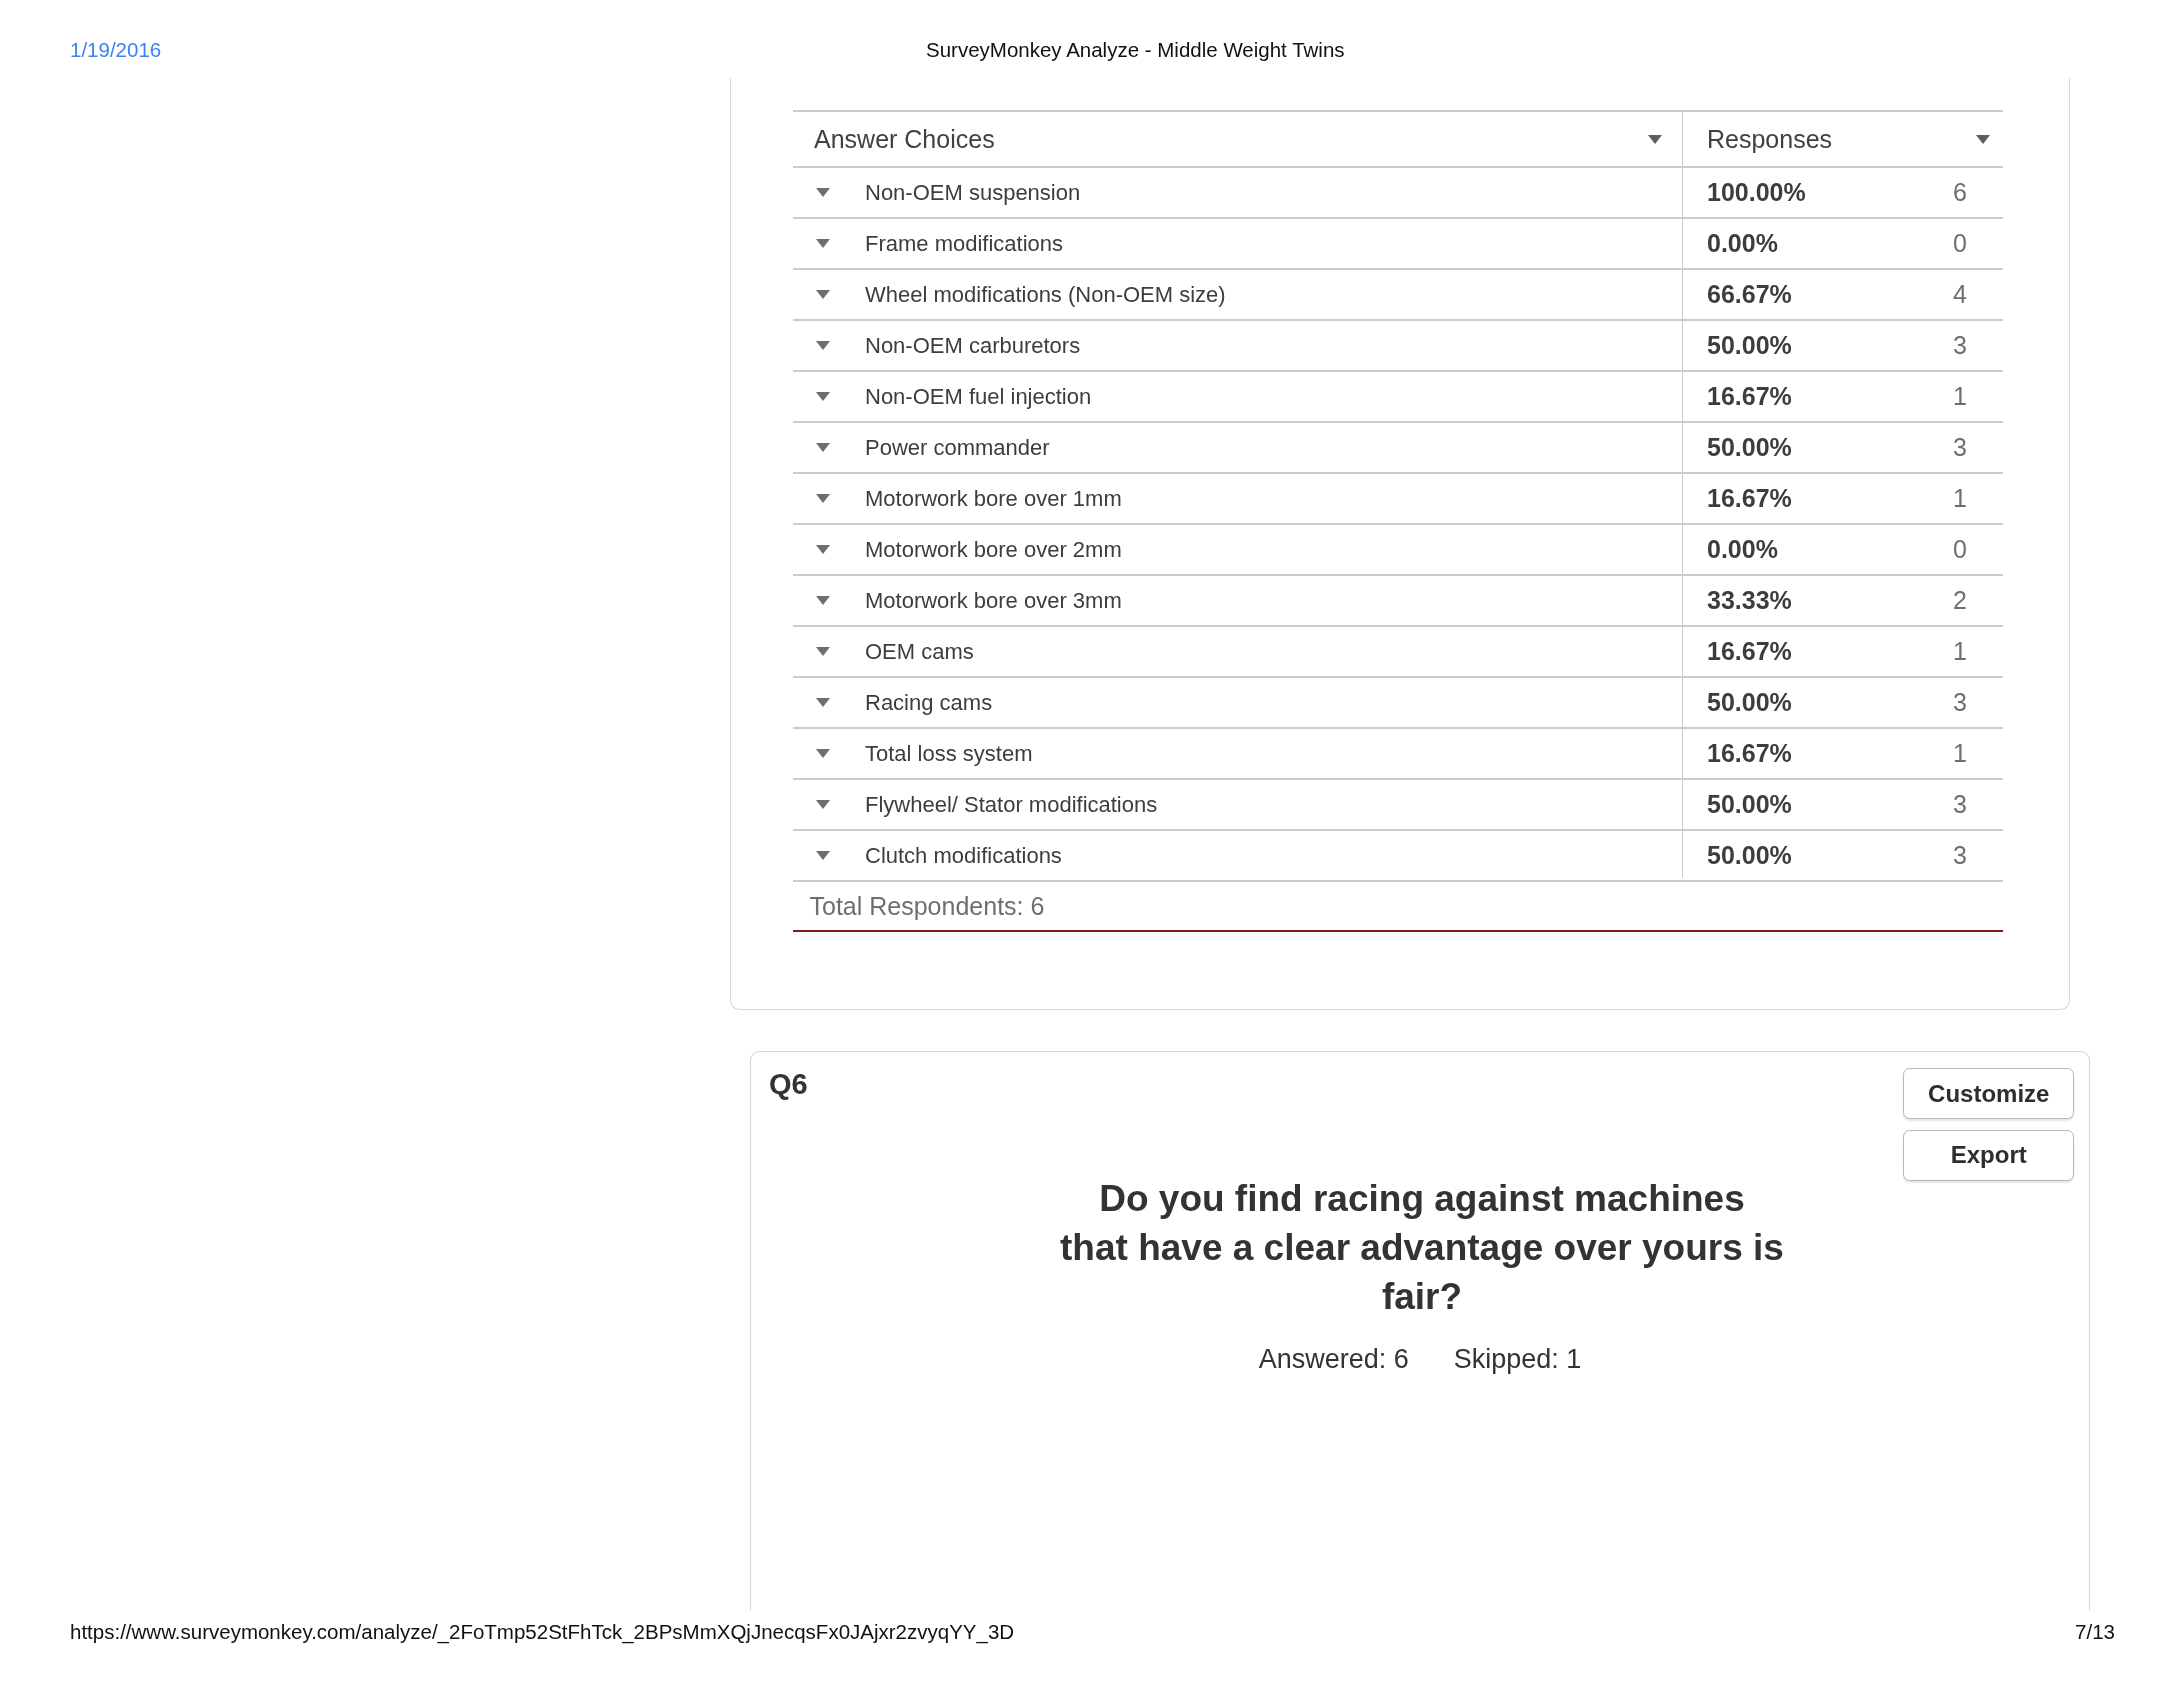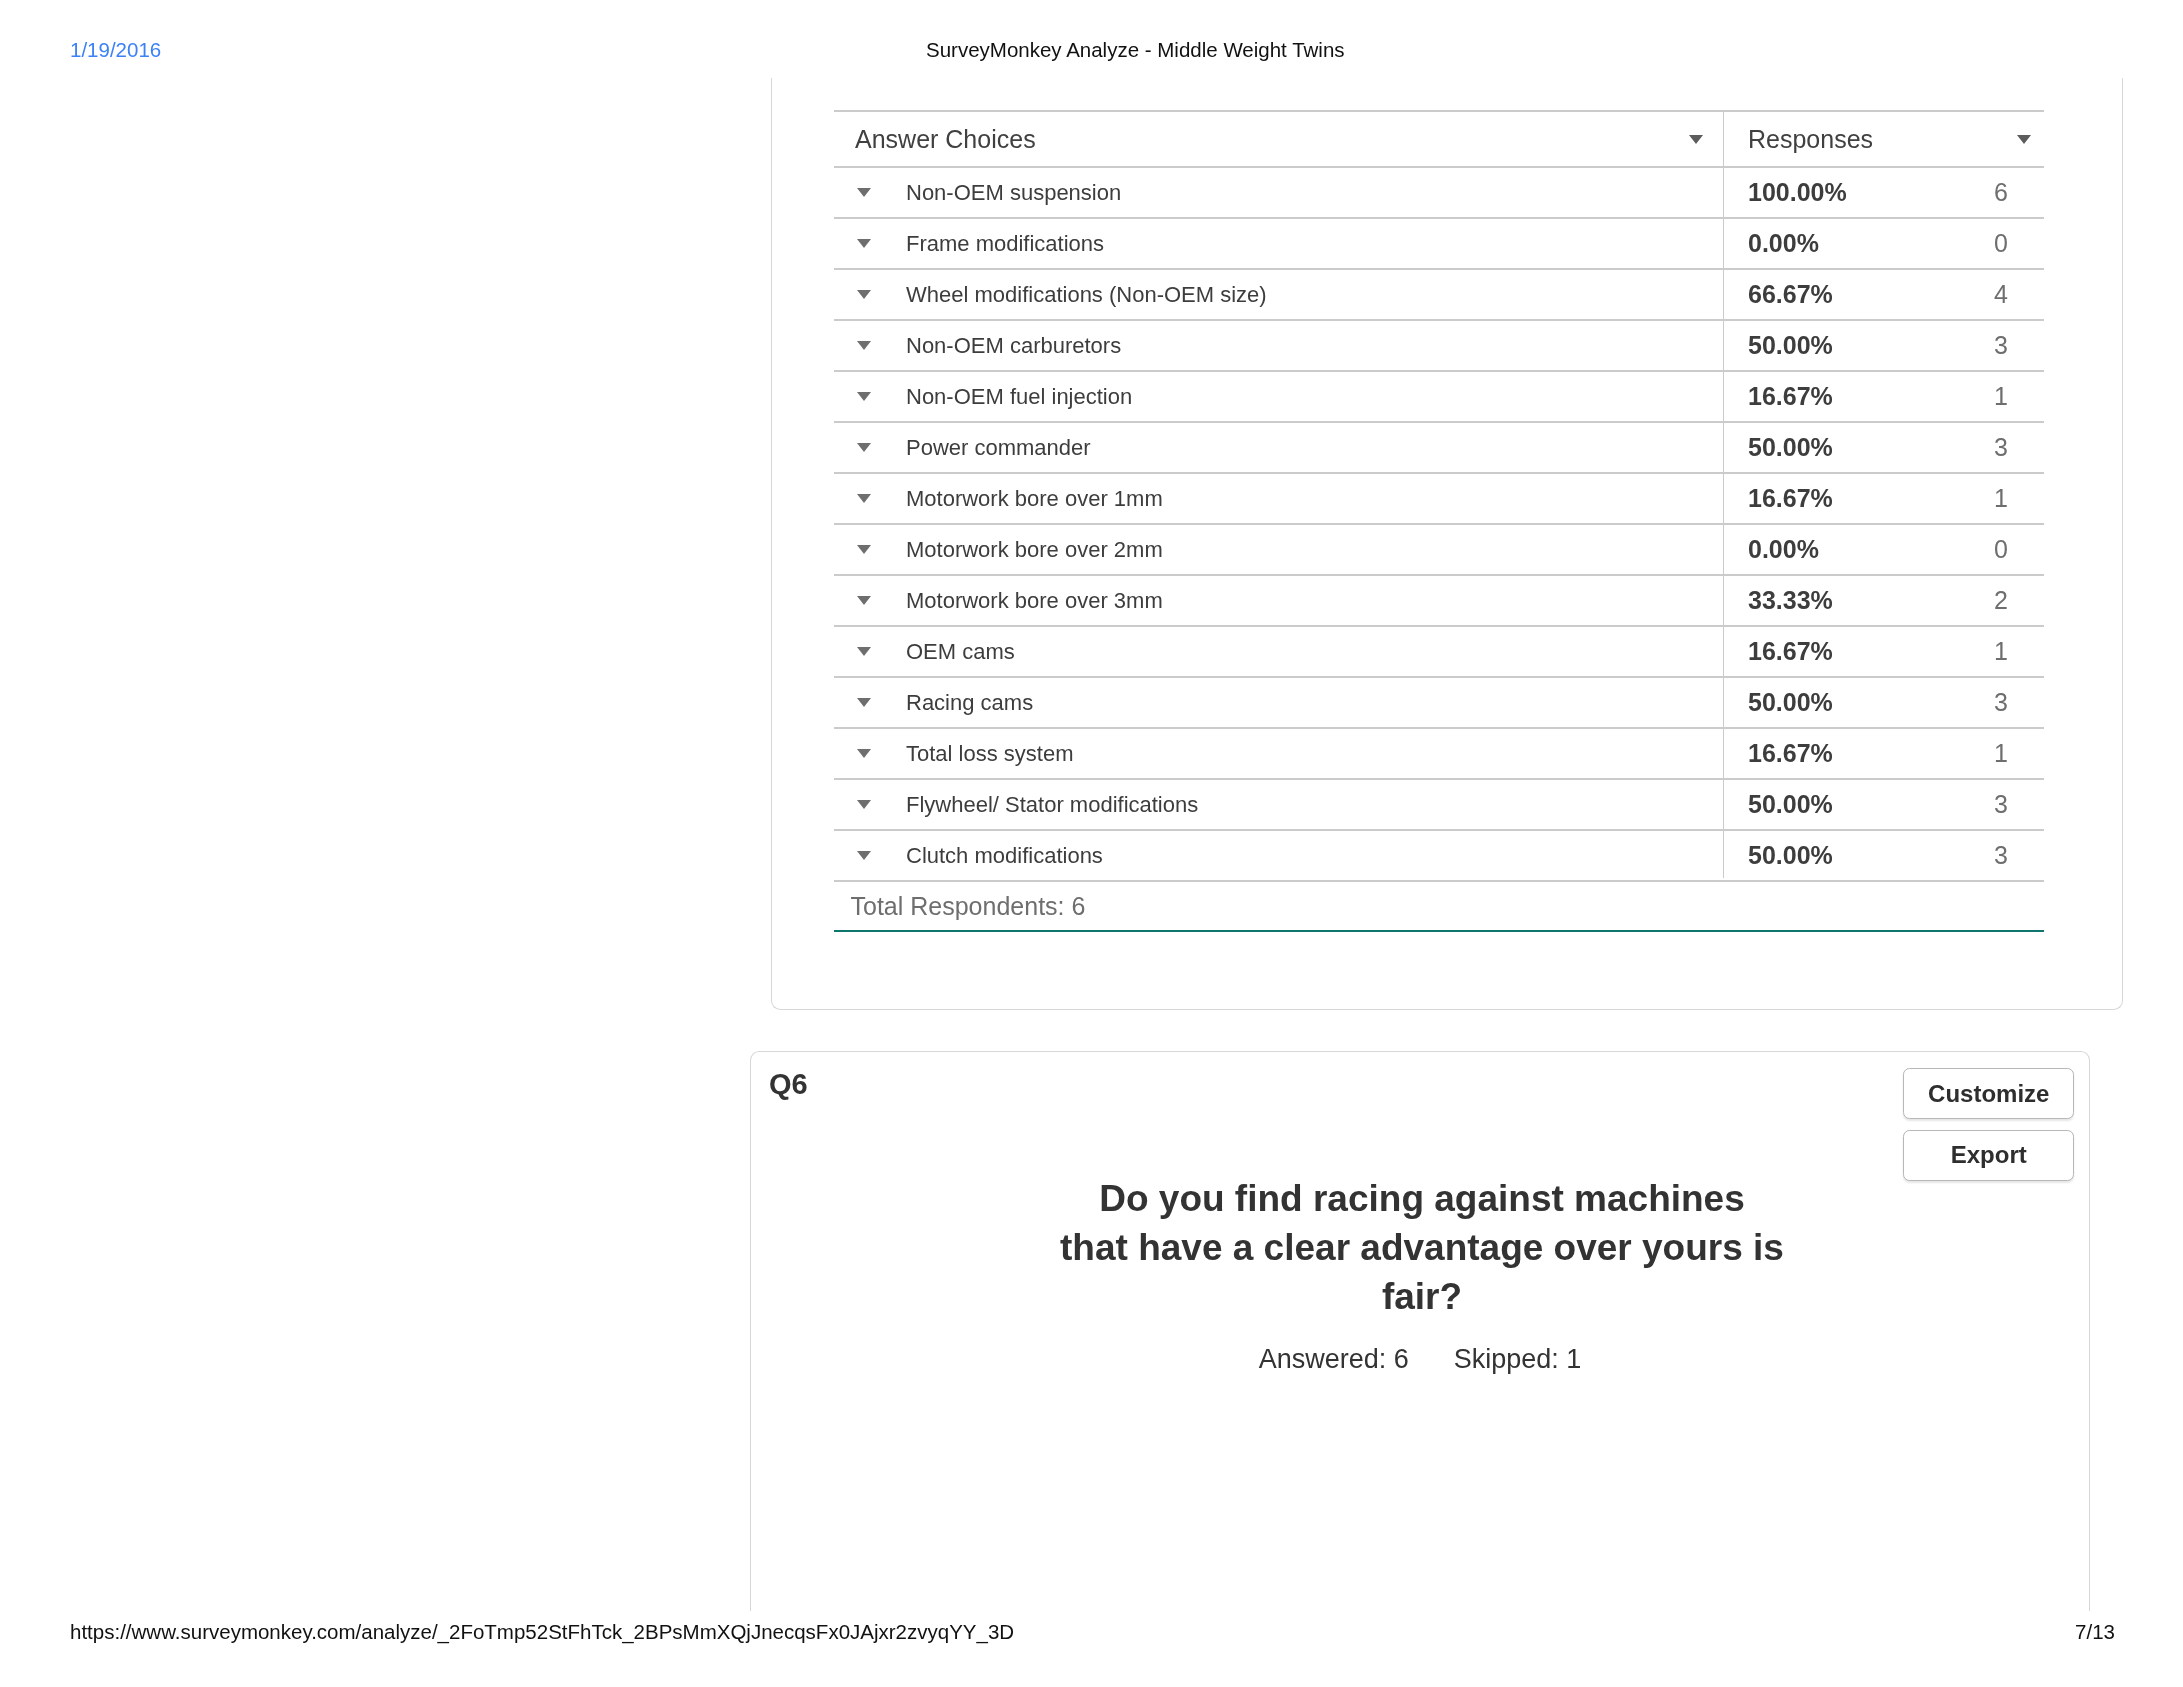--- a/index.html
+++ b/index.html
@@ -9,22 +9,22 @@
   }
   
   .ph-date{position:absolute;left:70px;top:38px;font-size:20.5px;color:#3b82f6;white-space:nowrap;}
   .ph-title{position:absolute;left:926px;top:38px;font-size:20.5px;color:#111;white-space:nowrap;}
   .pf-url{position:absolute;left:70px;top:1620px;font-size:20.5px;color:#111;white-space:nowrap;}
   .pf-page{position:absolute;right:68px;top:1620px;font-size:20.5px;color:#111;white-space:nowrap;}
 
   
   .card{position:absolute;background:#fff;border:1.3px solid #d7d7d7;}
   .card-table{
-    left:771px;top:78px;width:1338px;height:931px;
-    border-top:none;border-radius:0 0 9.3px 9.3px;padding-left:12px;
+    left:730px;top:78px;width:1338px;height:931px;
+    border-top:none;border-radius:0 0 9.3px 9.3px;
   }
   .card-q6{
     left:750px;top:1051px;width:1338px;height:559px;
     border-bottom:none;border-radius:9.3px 9.3px 0 0;
   }
 
   
   .tbl{position:absolute;left:62px;top:32px;width:1210px;border-top:2px solid #cbcbcb;}
   .col-divider{position:absolute;left:951px;top:32px;width:1.3px;height:768px;background:#cbcbcb;}
   .thead{display:flex;align-items:center;height:54px;border-bottom:2px solid #cbcbcb;
@@ -34,21 +34,21 @@
   .thead-right{flex:1;display:flex;align-items:center;justify-content:space-between;
                padding-left:25px;padding-right:13.2px;box-sizing:border-box;gap:12px;}
   .trow{display:flex;align-items:center;height:49px;border-bottom:2px solid #cbcbcb;}
   .tri-zone{width:72px;display:flex;align-items:center;padding-left:23px;box-sizing:border-box;}
   .tri-down{width:0;height:0;border-left:7.3px solid transparent;border-right:7.3px solid transparent;
             border-top:9.3px solid #6e6e6e;}
   .tri-head{border-top-color:#5c5c5c;}
   .cell-label{flex:1;font-size:22px;font-weight:normal;color:#3d3d3d;white-space:nowrap;overflow:hidden;}
   .cell-pct{width:225px;padding-left:25px;box-sizing:border-box;font-size:25px;font-weight:bold;color:#3d3d3d;}
   .cell-cnt{width:96px;padding-right:36px;box-sizing:border-box;text-align:right;font-size:25px;color:#6e6e6e;}
-  .tfoot{display:flex;align-items:center;height:48px;border-bottom:2px solid #0f766e;
+  .tfoot{display:flex;align-items:center;height:48px;border-bottom:2px solid #7f1d1d;
          padding-left:16.5px;font-size:25px;color:#6e6e6e;}
 
   
   .q6-num{position:absolute;left:18px;top:16px;font-size:29px;font-weight:bold;color:#333;}
   .q6-buttons{position:absolute;right:14.6px;top:16px;display:flex;gap:10.6px;flex-direction:column;}
   .btn{
     height:49px;padding:0 24px;display:flex;align-items:center;justify-content:center;
     background:#fff;border:1.3px solid #b7b7b7;border-radius:6.6px;
     font-family:"Liberation Sans",sans-serif;font-size:24px;font-weight:bold;color:#2e2e2e;
     box-shadow:0 1.3px 2px rgba(0,0,0,0.10);white-space:nowrap;

